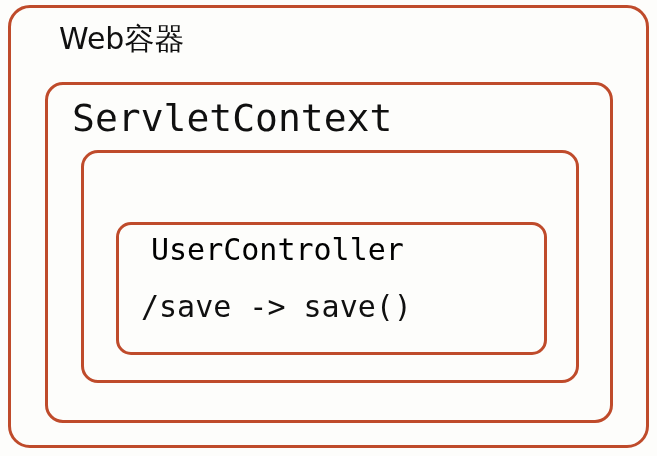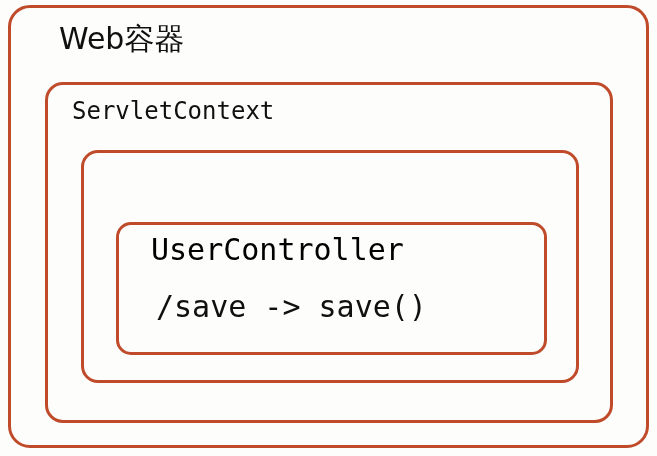--- a/index.html
+++ b/index.html
@@ -67,34 +67,34 @@
   }
   #label-web-container {
     left: 59px;
     top: 24px;
     font-family: "DejaVu Sans", "Liberation Sans", sans-serif;
     font-size: 30px;
   }
   #label-servlet-context {
     left: 72px;
     top: 99px;
-    font-size: 24px;
+    font-size: 38px;
   }
   #label-web-application-context {
     left: 119px;
     top: 166px;
     font-size: 30px;
   }
   #label-user-controller {
     left: 151px;
     top: 235px;
     font-size: 30px;
   }
   #label-save-mapping {
-    left: 156px;
+    left: 141px;
     top: 292px;
     font-size: 30px;
   }
 </style>
 </head>
 <body>
 
 <div id="canvas" style="background: rgb(253, 253, 251);">
 
   <div class="box" id="box-web-container"></div>

